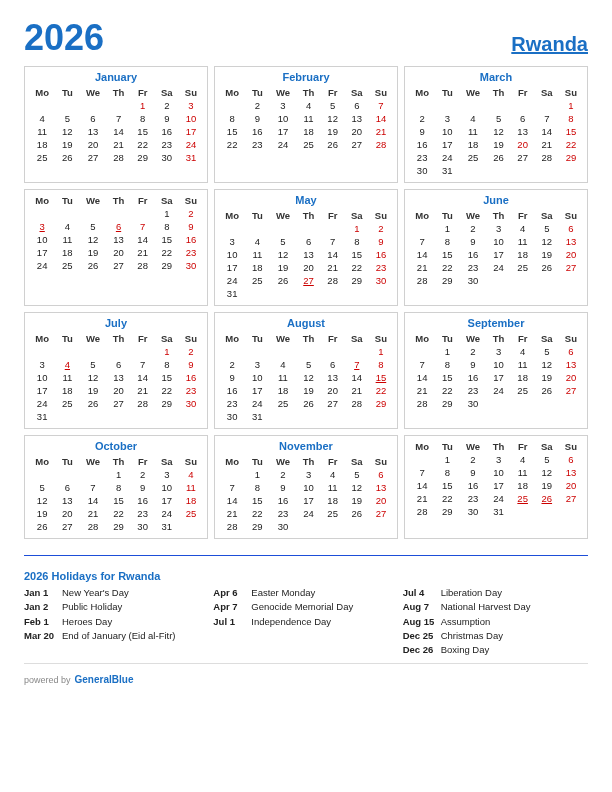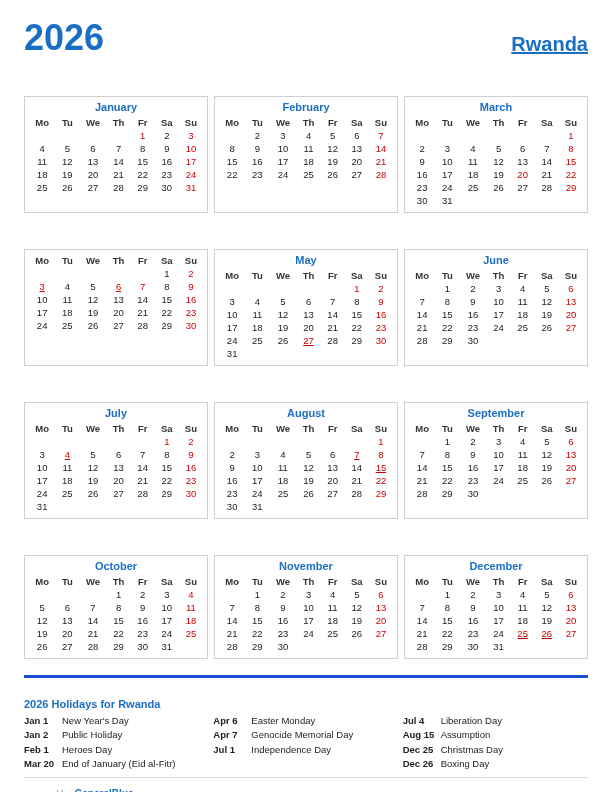--- a/index.html
+++ b/index.html
@@ -32,21 +32,20 @@
     }
     .calendars-grid {
       display: grid;
       grid-template-columns: repeat(3, 1fr);
       gap: 6px;
       margin-bottom: 8px;
     }
     .month-block {
       border: 1px solid #d0d0d0;
       padding: 4px 4px 5px;
-      margin-top: 30px;
     }
     .month-title {
       text-align: center;
       color: #1a6fc4;
       font-weight: bold;
       font-size: 11px;
       margin-bottom: 3px;
     }
     .cal-table {
       width: 100%;
@@ -59,22 +58,22 @@
       padding: 1px 0;
       color: #333;
     }
     .cal-table td {
       font-size: 9.5px;
       text-align: center;
       padding: 1px 1px;
       color: #222;
     }
     .holidays-section {
-      border-top: 3px solid #1d4ed8;
-      padding-top: 20px;
+      border-top: 1px solid #1d4ed8;
+      padding-top: 14px;
       margin-top: 16px;
     }
     .holidays-title {
       font-size: 11px;
       font-weight: bold;
       color: #1a6fc4;
       margin-bottom: 4px;
     }
     .holidays-grid {
       display: grid;
@@ -833,21 +832,20 @@
             <td>30</td>
             <td></td>
             <td></td>
             <td></td>
             <td></td>
           </tr>
         </tbody>
       </table>
     </div>
     <div class="month-block">
-      <div class="month-title">December</div>
       <table class="cal-table">
         <thead>
           <tr>
             <th>Mo</th>
             <th>Tu</th>
             <th>We</th>
             <th>Th</th>
             <th>Fr</th>
             <th>Sa</th>
             <th>Su</th>
@@ -936,20 +934,24 @@
         </div>
         <div class="holiday-item">
           <span class="holiday-date">Jul 1</span>
           <span class="holiday-name">Independence Day</span>
         </div>
       </div>
       <div>
         <div class="holiday-item">
           <span class="holiday-date">Jul 4</span>
           <span class="holiday-name">Liberation Day</span>
+        </div>
+        <div class="holiday-item">
+          <span class="holiday-date">Aug 7</span>
+          <span class="holiday-name">National Harvest Day</span>
         </div>
         <div class="holiday-item">
           <span class="holiday-date">Aug 15</span>
           <span class="holiday-name">Assumption</span>
         </div>
         <div class="holiday-item">
           <span class="holiday-date">Dec 25</span>
           <span class="holiday-name">Christmas Day</span>
         </div>
         <div class="holiday-item">

